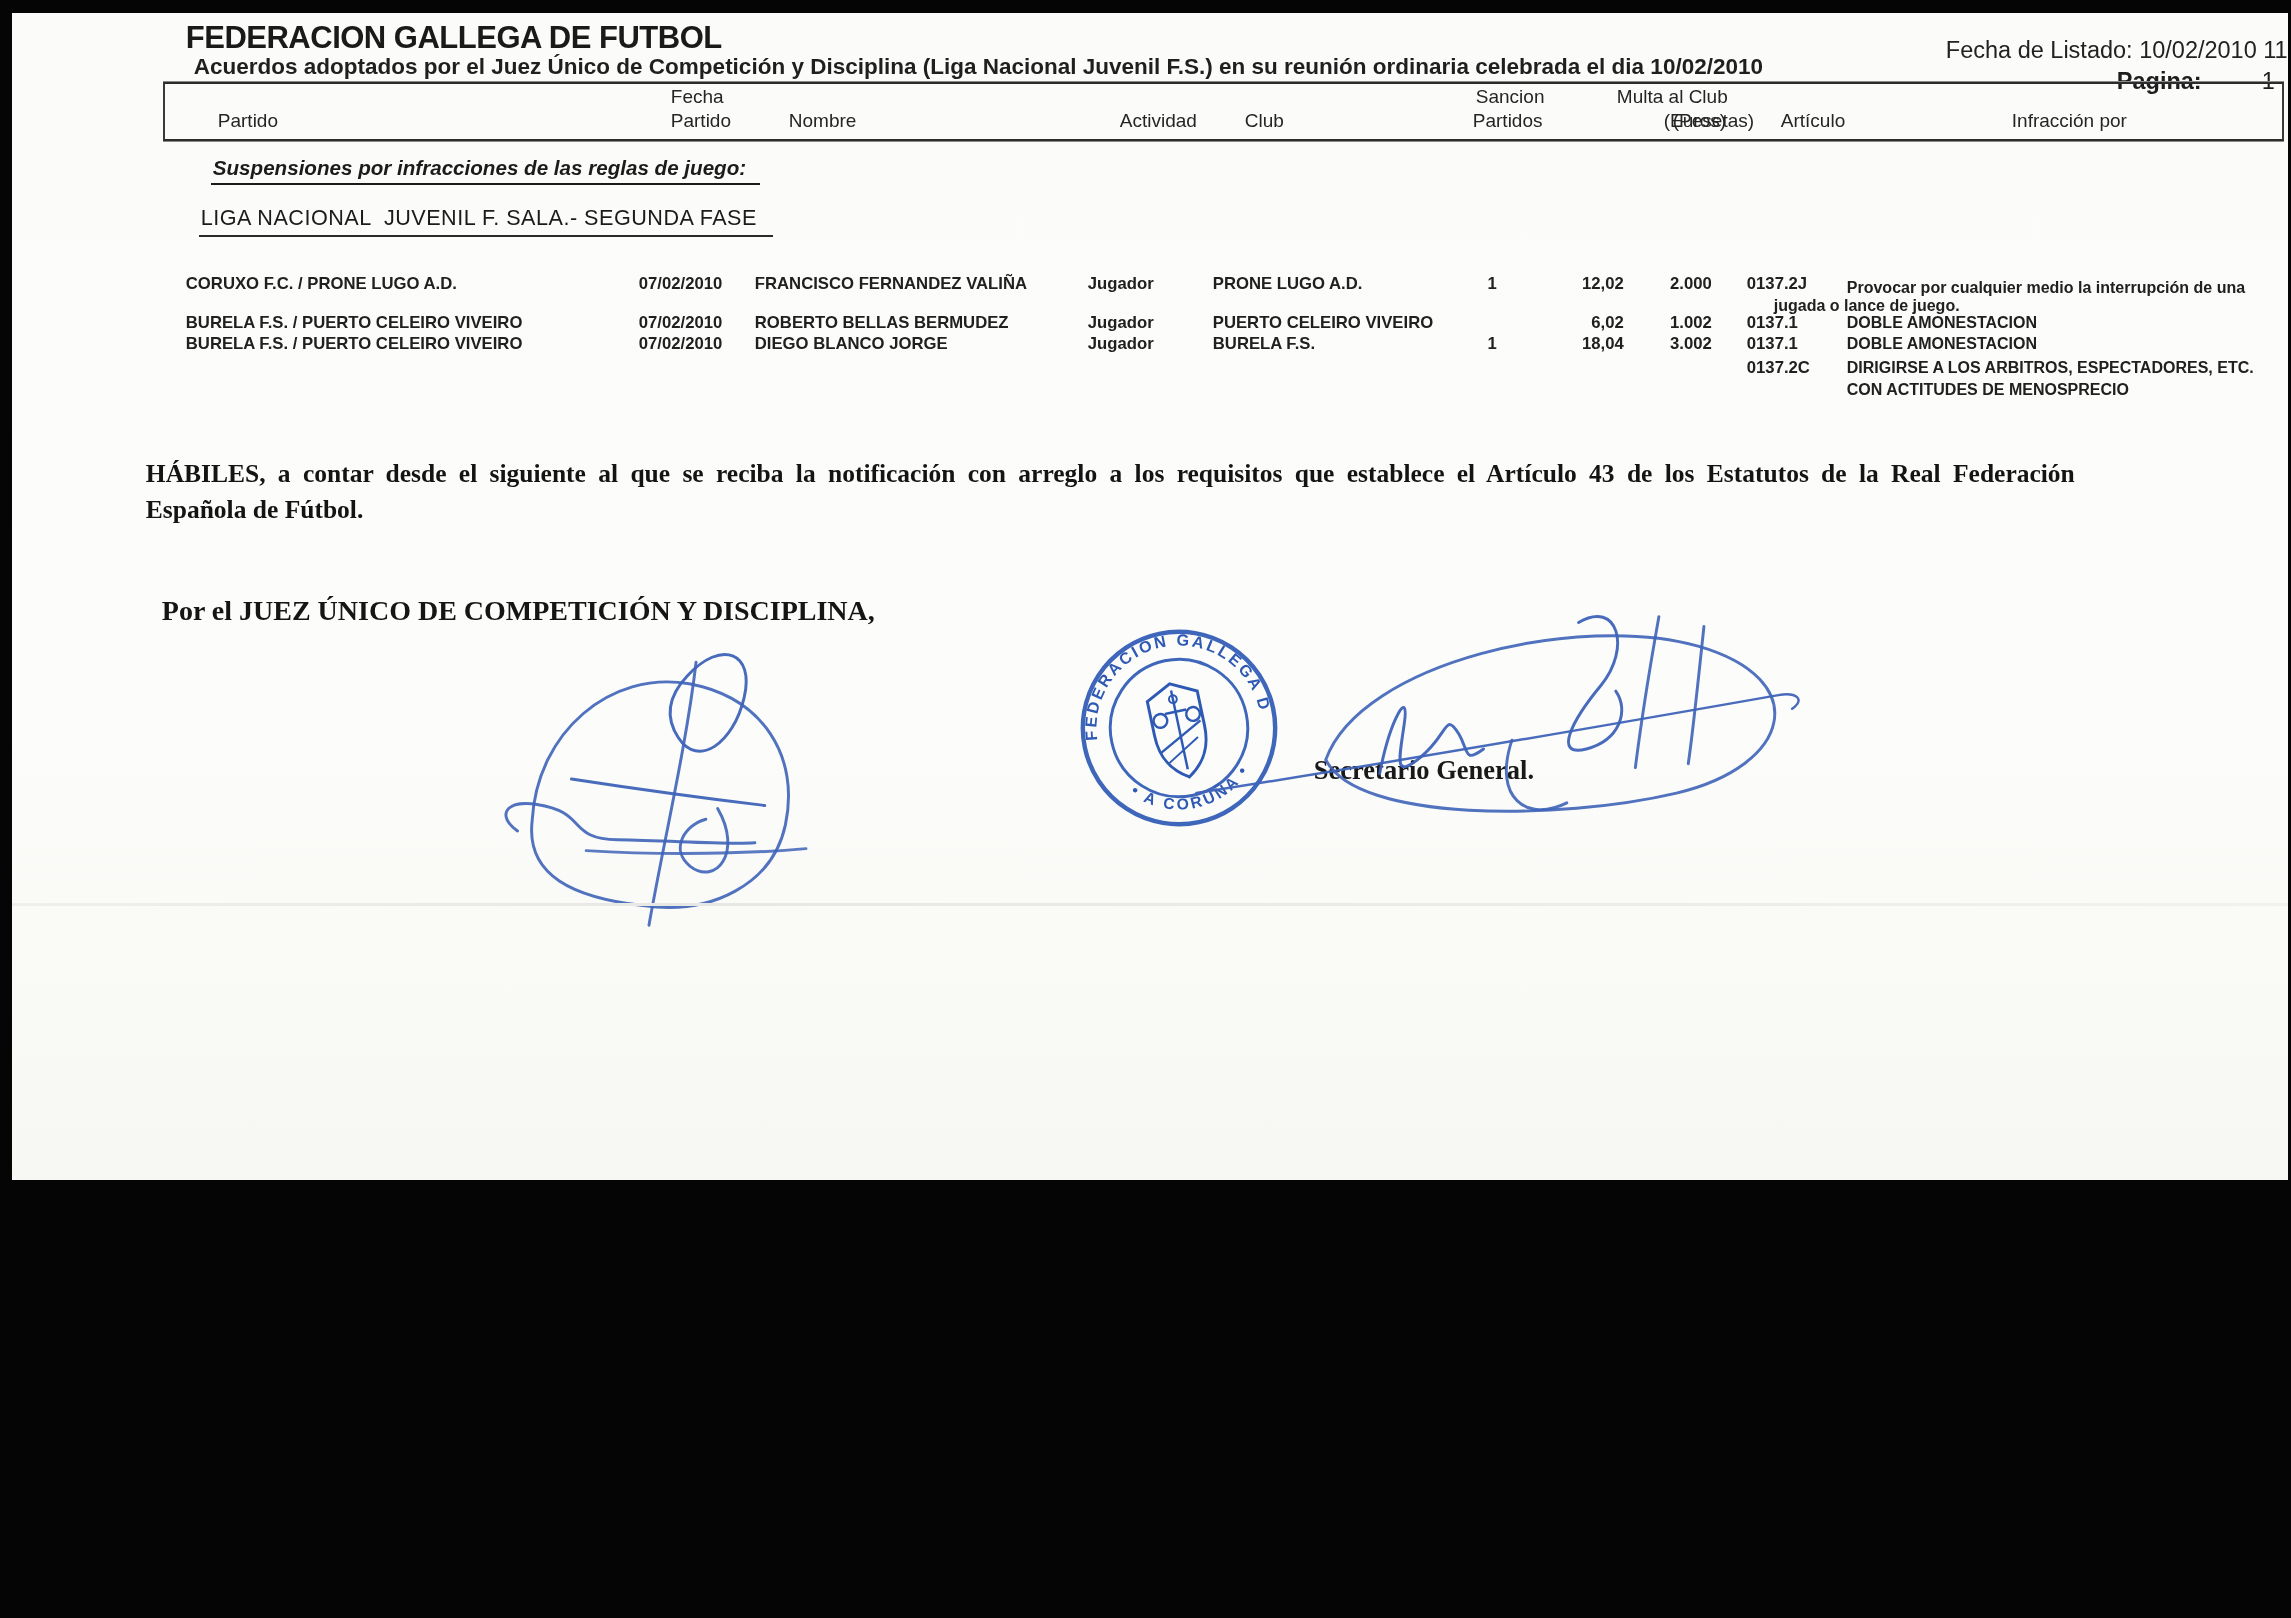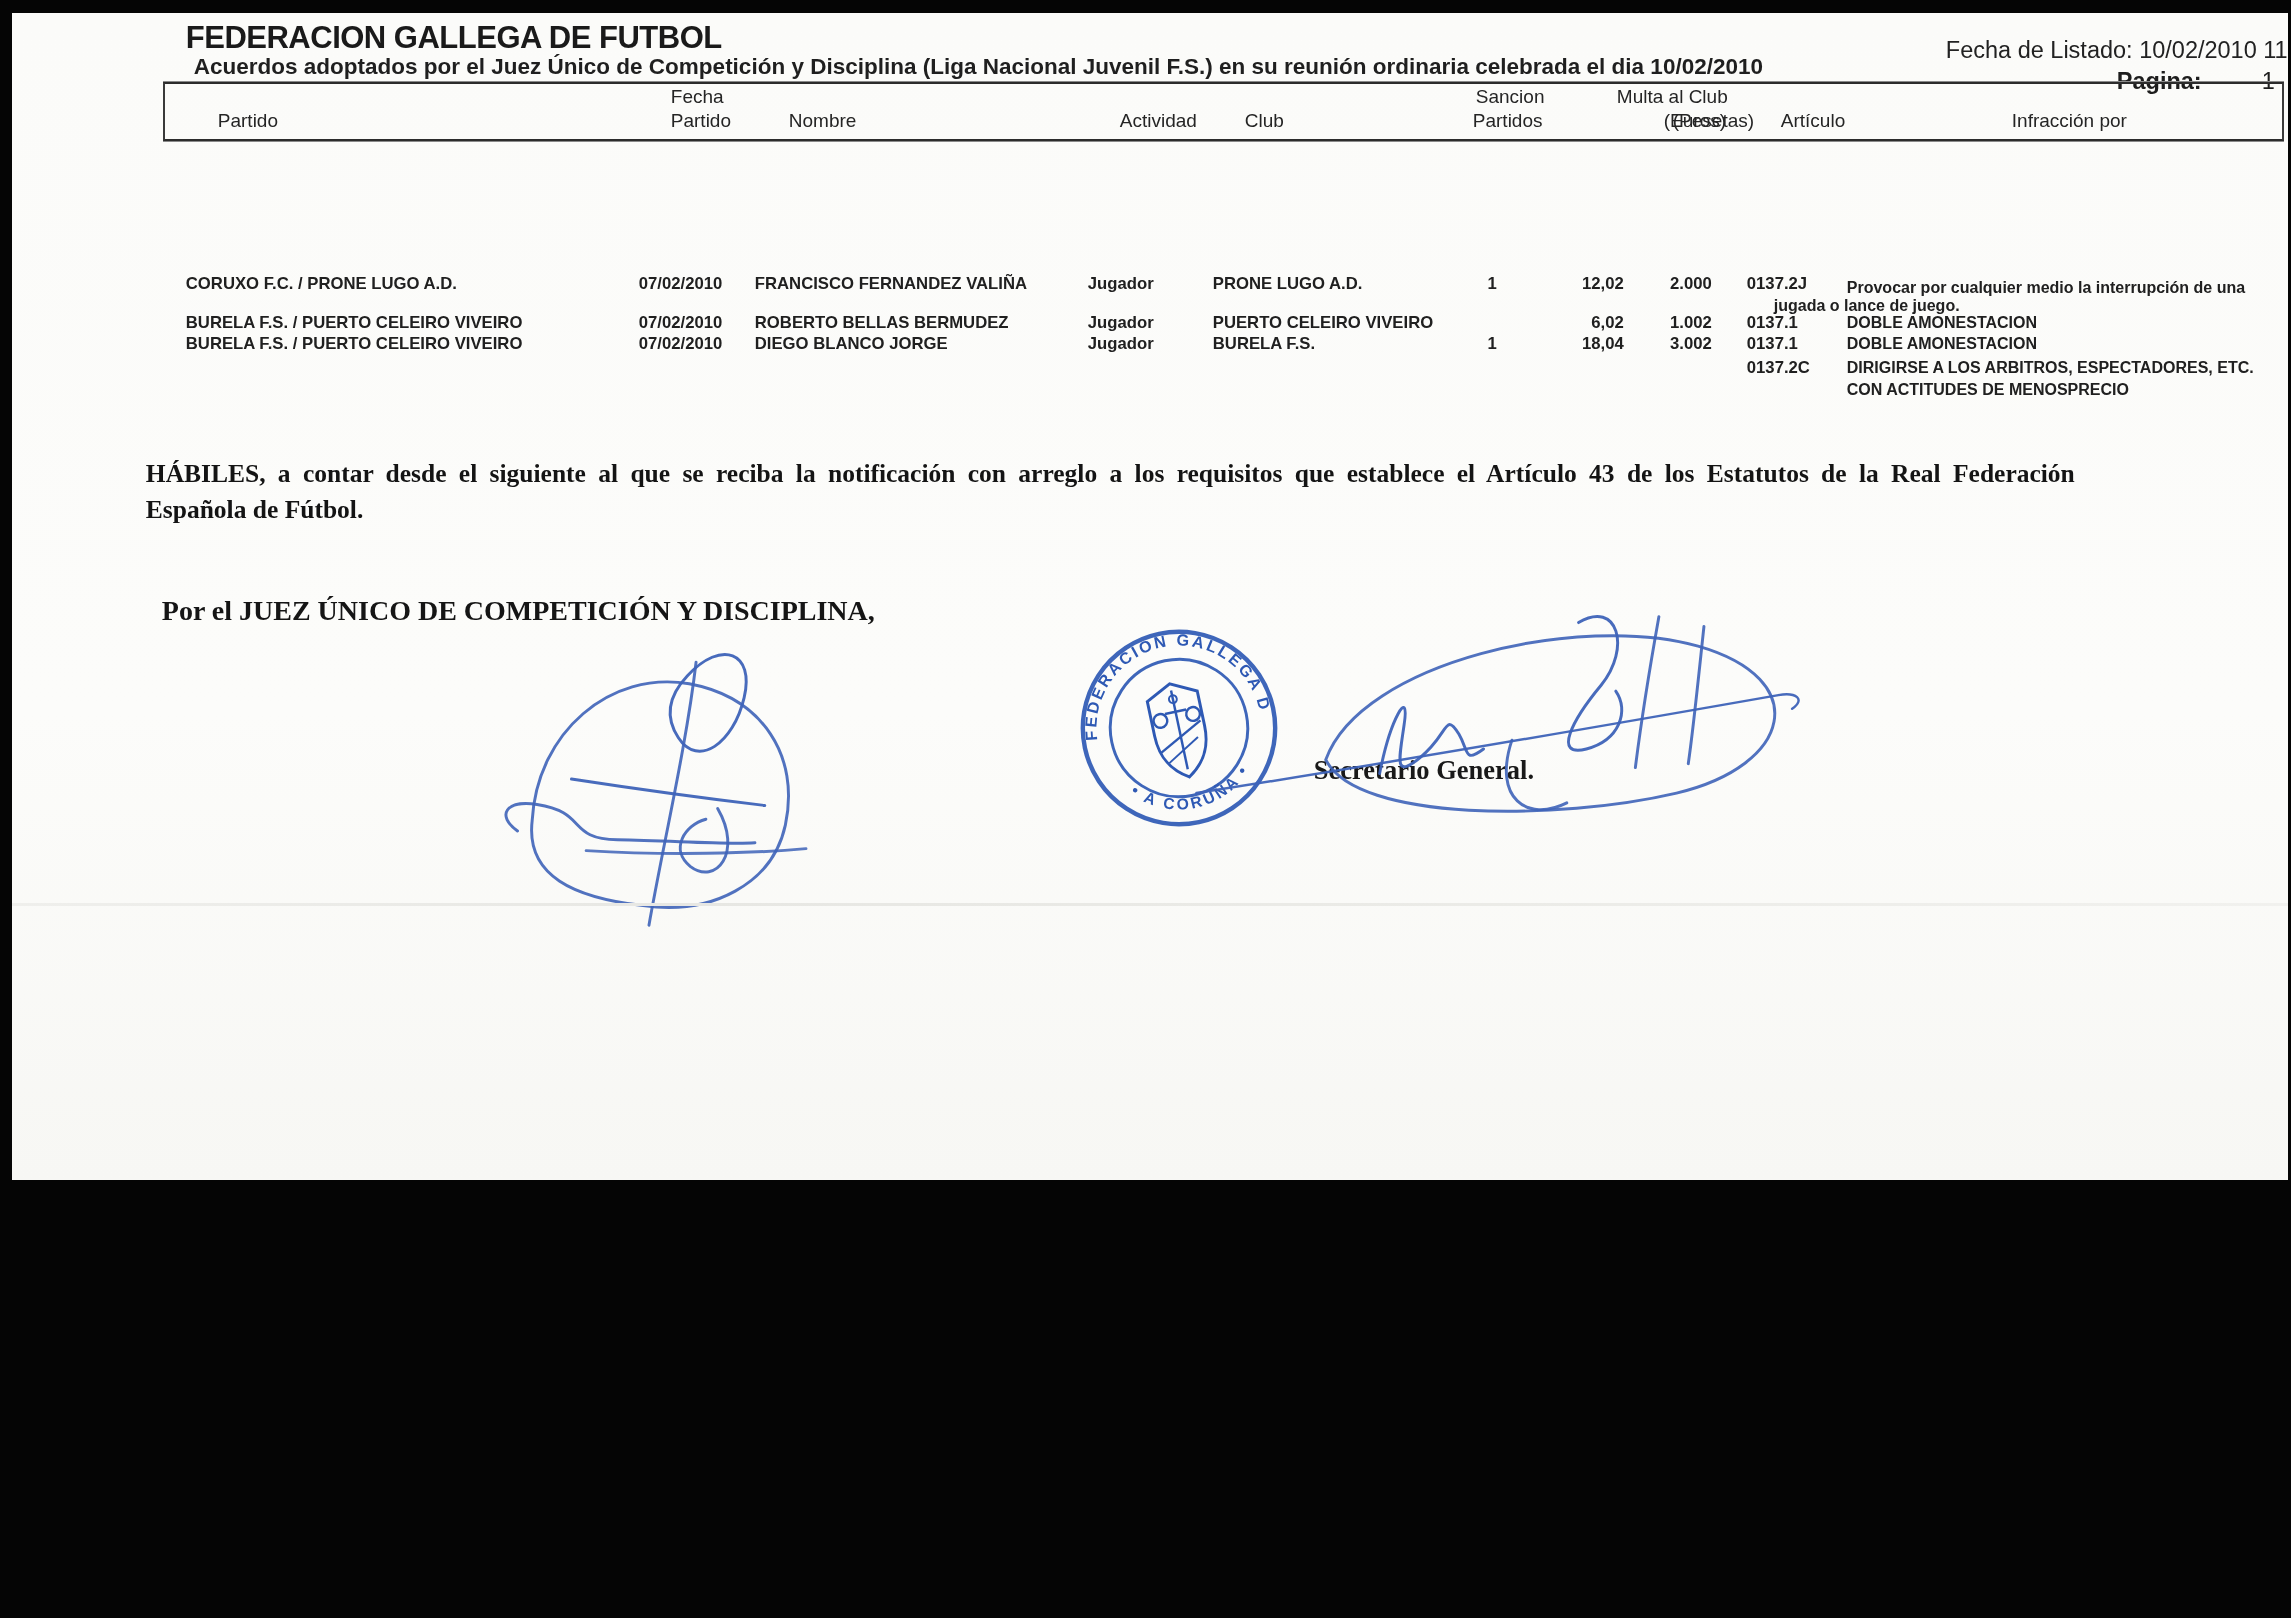--- a/index.html
+++ b/index.html
@@ -85,20 +85,22 @@
   <div class="abs th" style="left:1076px;top:97px;">Actividad</div>
   <div class="abs th" style="left:1201px;top:97px;">Club</div>
   <div class="abs th" style="left:1432px;top:73px;">Sancion</div>
   <div class="abs th" style="left:1429px;top:97px;">Partidos</div>
   <div class="abs th" style="left:1544px;top:73px;width:169px;text-align:center;">Multa al Club</div>
   <div class="abs th" style="left:1620px;top:97px;">(Euros)</div>
   <div class="abs th" style="left:1629px;top:97px;">(Pesetas)</div>
   <div class="abs th" style="left:1737px;top:97px;">Artículo</div>
   <div class="abs th" style="left:1968px;top:97px;">Infracción por</div>
 
+  <div class="abs sec-susp" style="left:199px;top:143px;">Suspensiones por infracciones de las reglas de juego:</div>
+  <div class="abs sec-liga" style="left:187px;top:192px;">LIGA NACIONAL  JUVENIL F. SALA.- SEGUNDA FASE</div>
 
   <div>
     <div class="abs td" style="left:174px;top:261px;">CORUXO F.C. / PRONE LUGO A.D.</div>
     <div class="abs td" style="left:627px;top:261px;">07/02/2010</div>
     <div class="abs td" style="left:743px;top:261px;">FRANCISCO FERNANDEZ VALIÑA</div>
     <div class="abs td" style="left:1076px;top:261px;">Jugador</div>
     <div class="abs td" style="left:1201px;top:261px;">PRONE LUGO A.D.</div>
     <div class="abs td num" style="left:1402px;top:261px;width:83px;">1</div>
     <div class="abs td num" style="left:1514px;top:261px;width:98px;">12,02</div>
     <div class="abs td num" style="left:1607px;top:261px;width:93px;">2.000</div>

